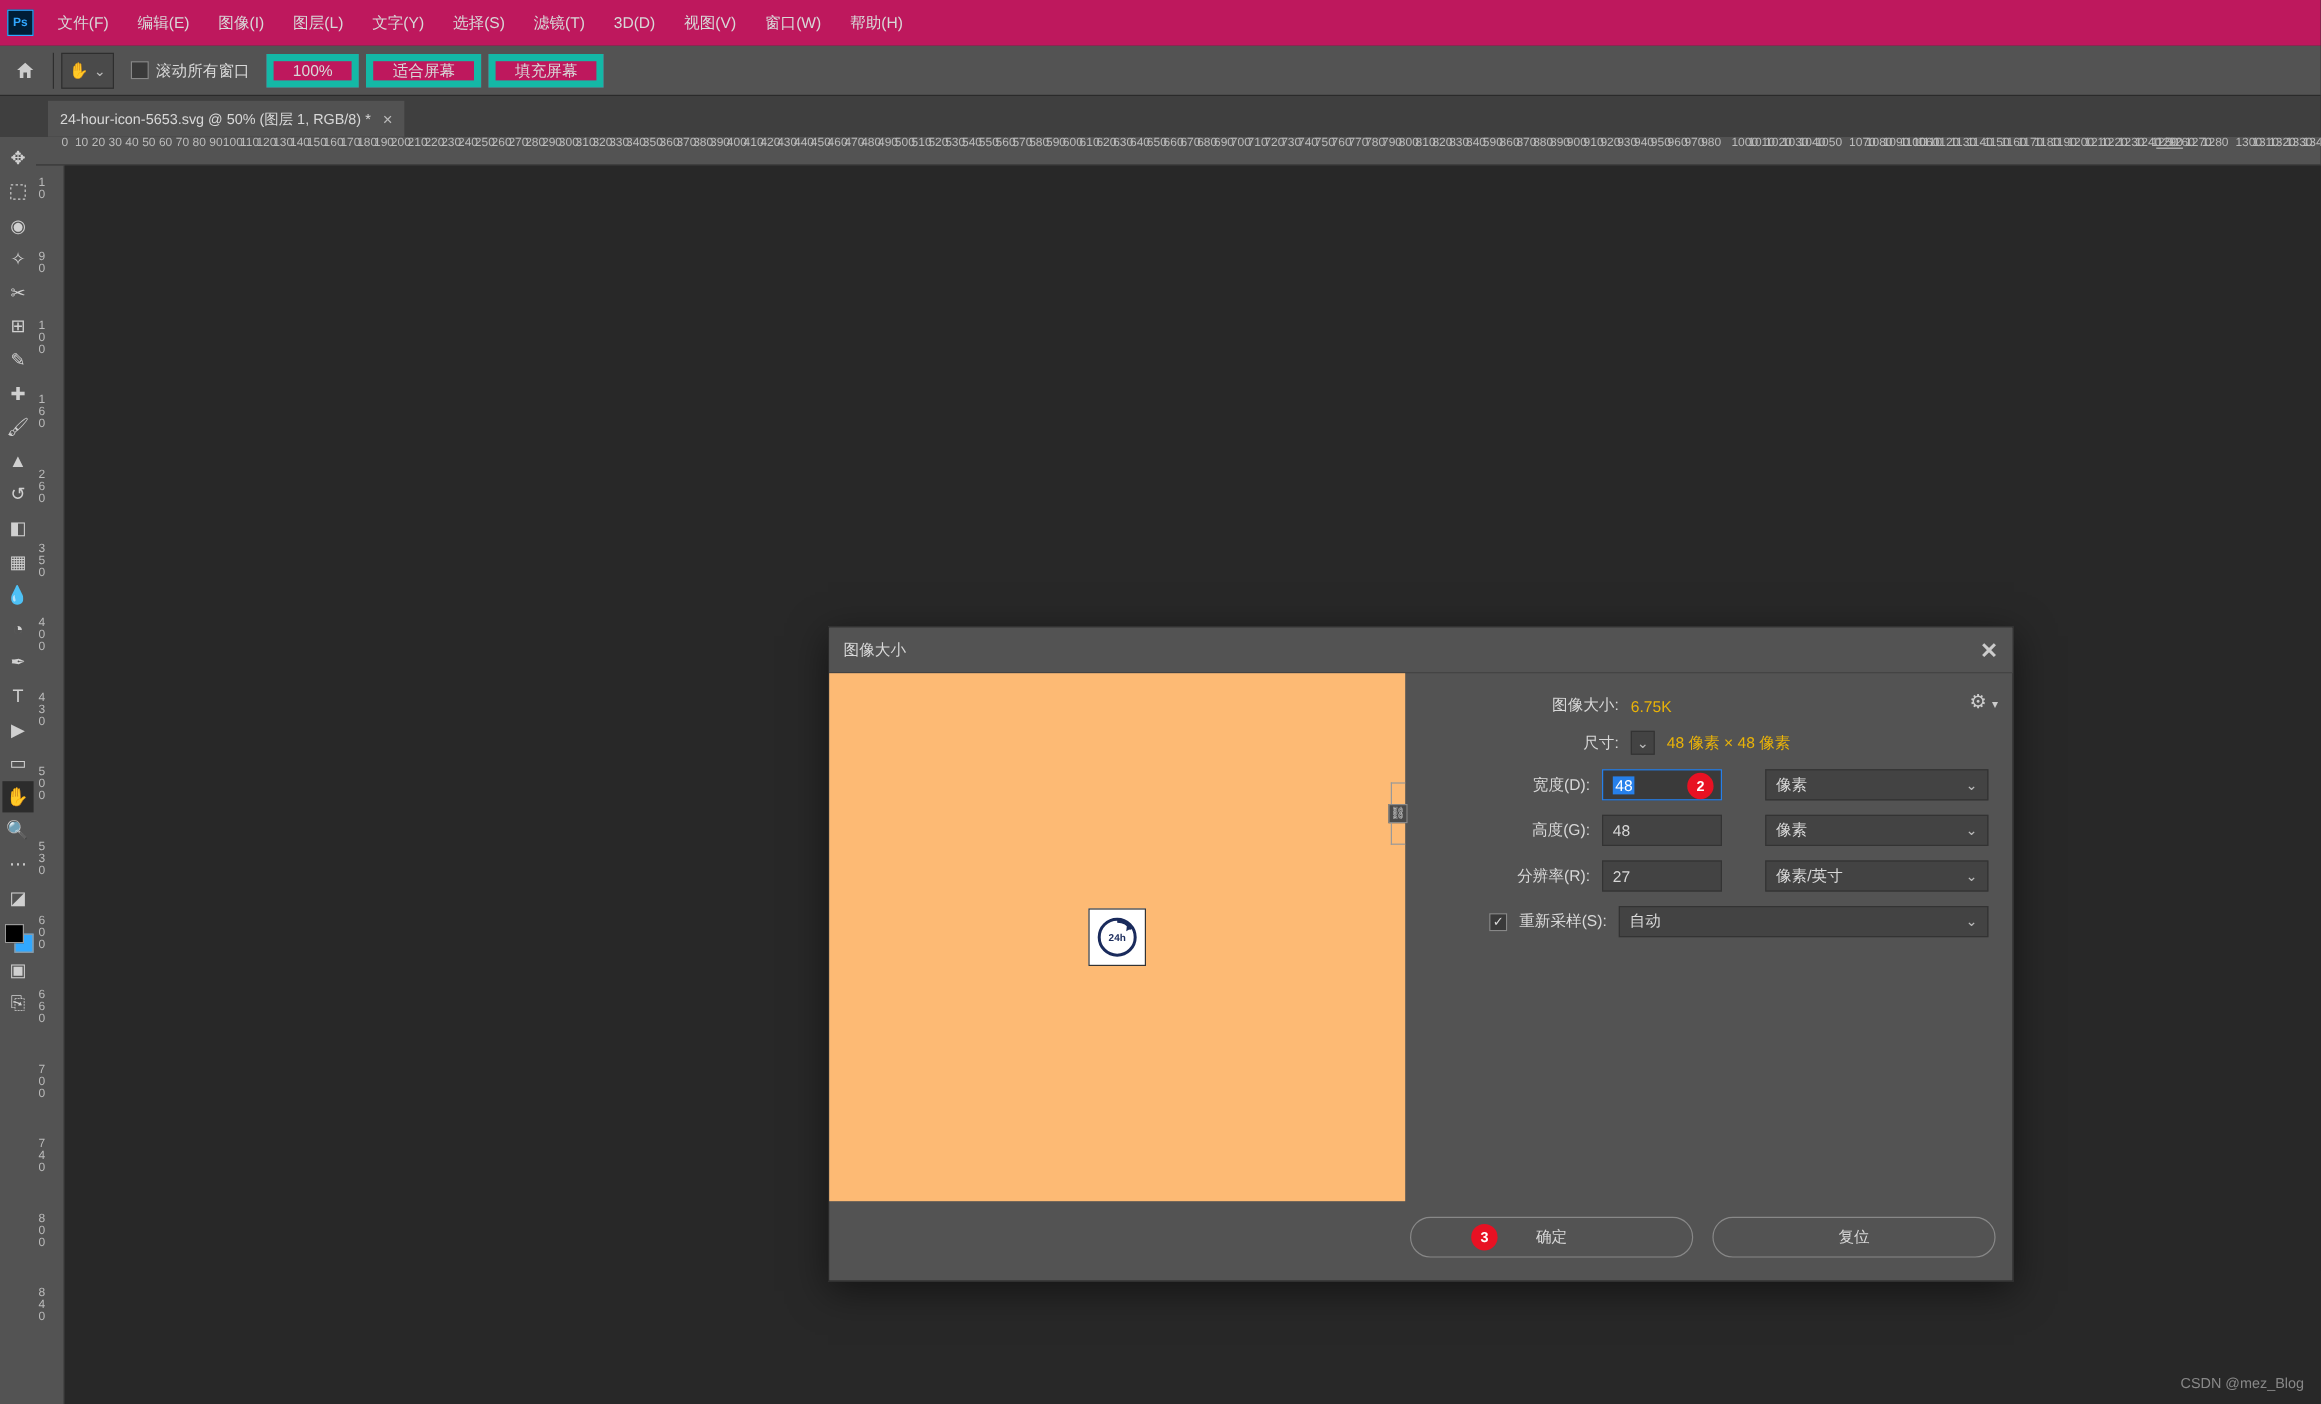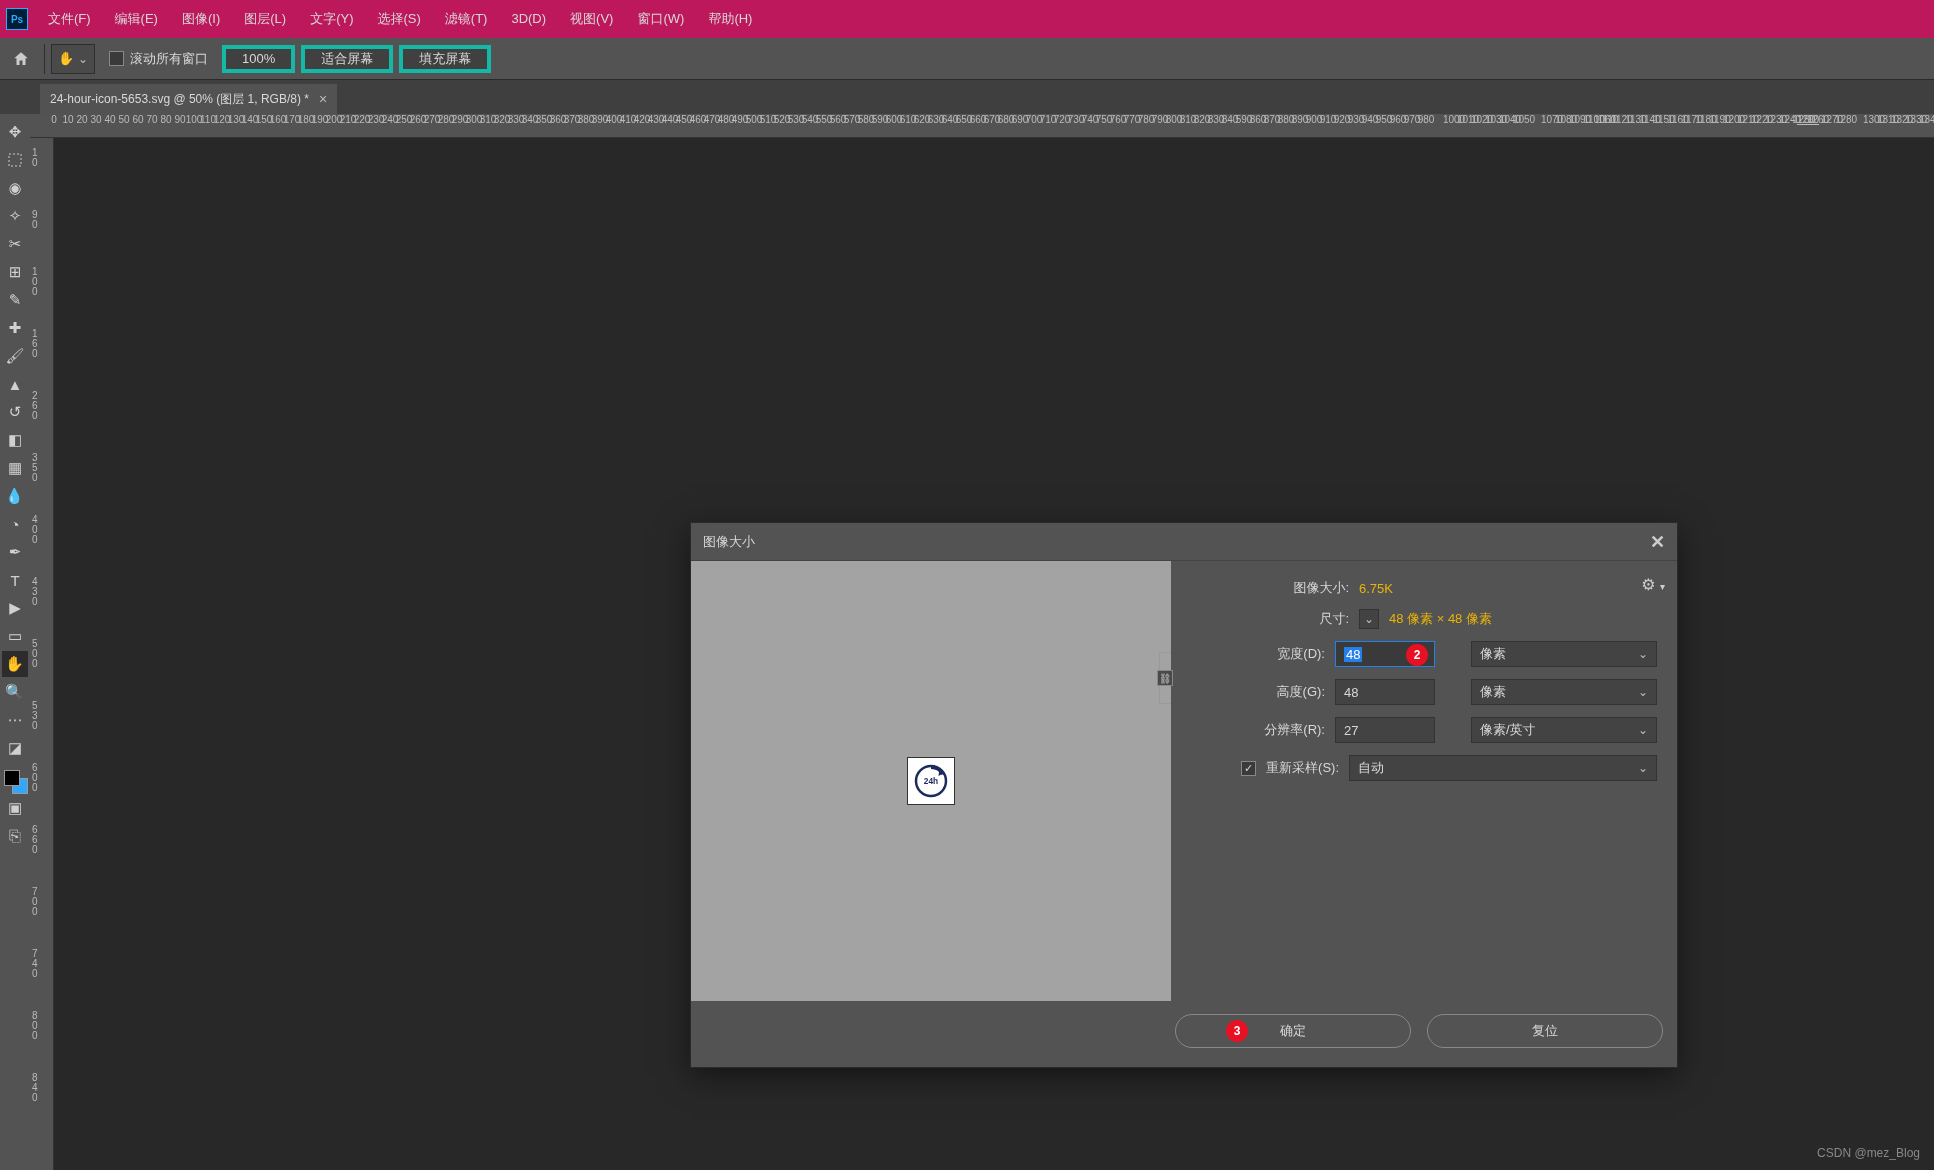--- a/index.html
+++ b/index.html
@@ -82,22 +82,22 @@
     justify-content: center;
   }
   .checkbox.checked::after {
     content: "✓";
     color: #d8d8d8;
     font-size: 11px;
   }
   .btn {
     height: 28px;
     padding: 0 16px;
-    background: #404040;
-    border: 4px solid #14b8a6;
+    background: #be185d;
+    border: 6px solid #14b8a6;
     display: inline-flex; align-items: center; justify-content: center;
     color: #d8d8d8;
   }
   .tabbar {
     background: #3f3f3f;
     height: 34px;
     display: flex;
     align-items: flex-end;
   }
   .doc-tab {
@@ -188,21 +188,21 @@
     padding: 0 12px;
     justify-content: space-between;
   }
   .close-x { font-size: 18px; color: #ccc; font-weight: bold; }
   .dialog-body {
     display: flex;
     height: 440px;
   }
   .preview-pane {
     width: 480px;
-    background: #a3a3a3;
+    background: #fdba74;
     display: flex;
     align-items: center;
     justify-content: center;
     margin: 0;
   }
   .preview-img {
     width: 48px; height: 48px;
     background: #fff;
     border: 1px solid #333;
     display: flex;

